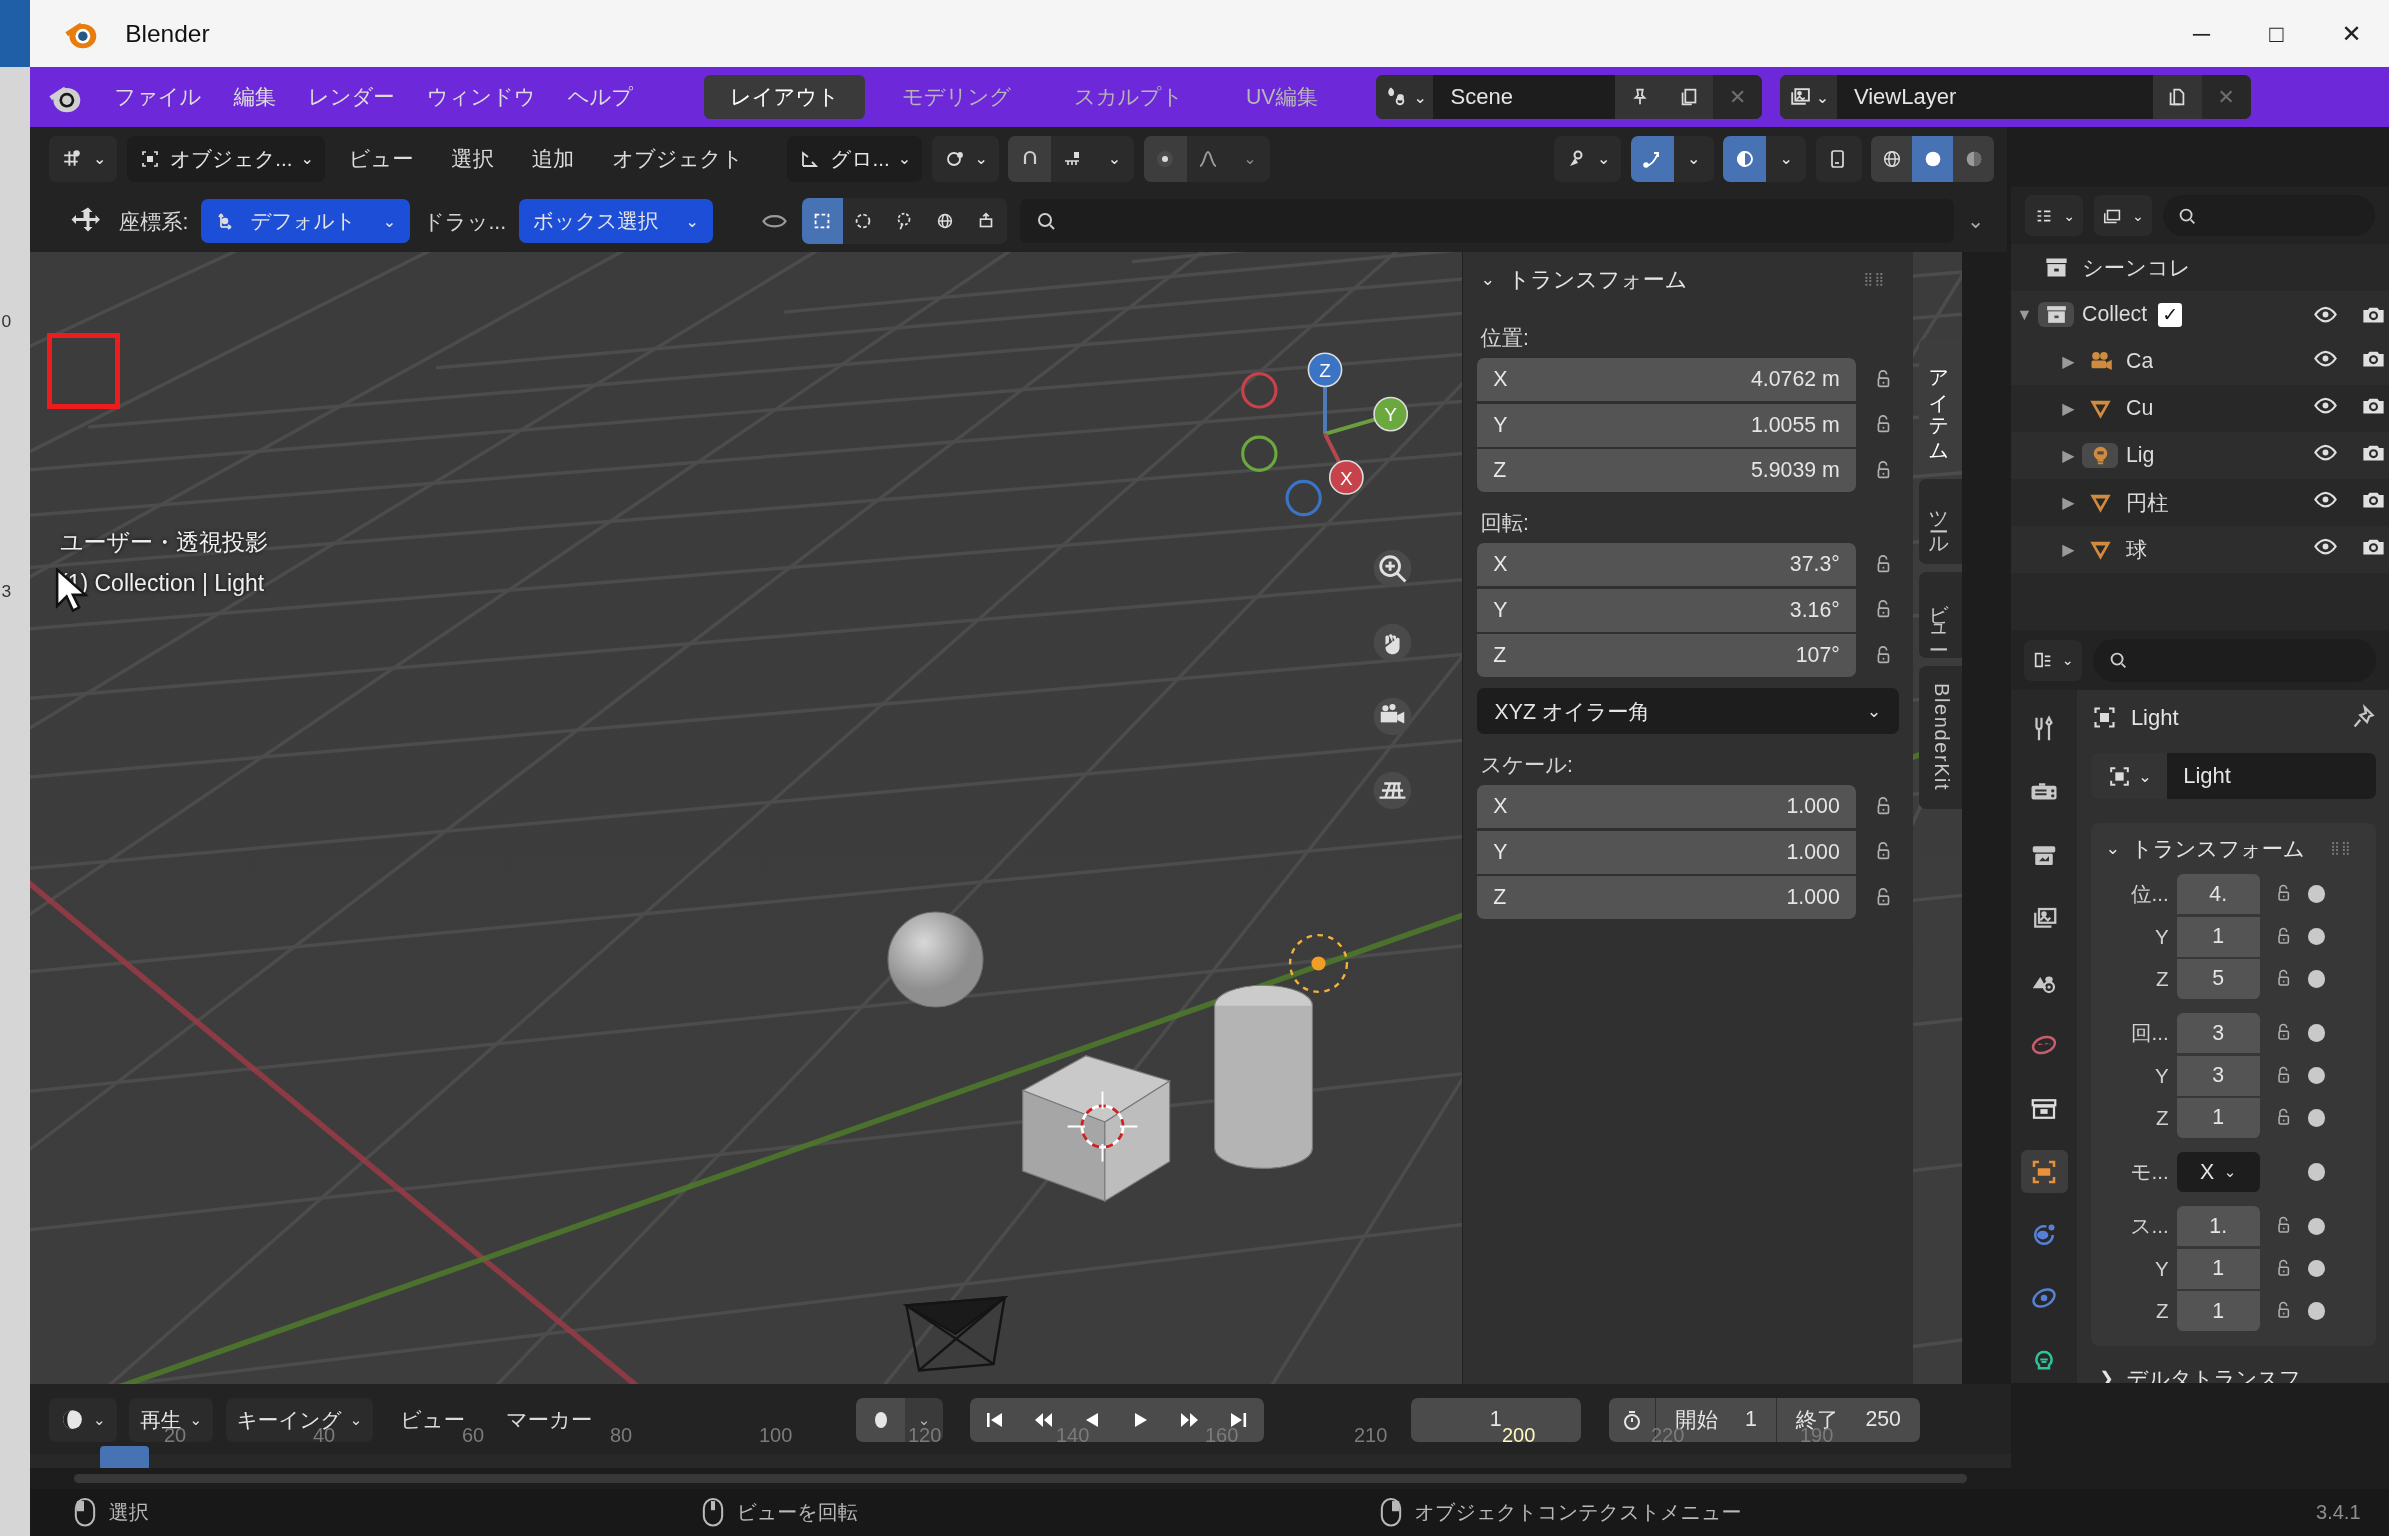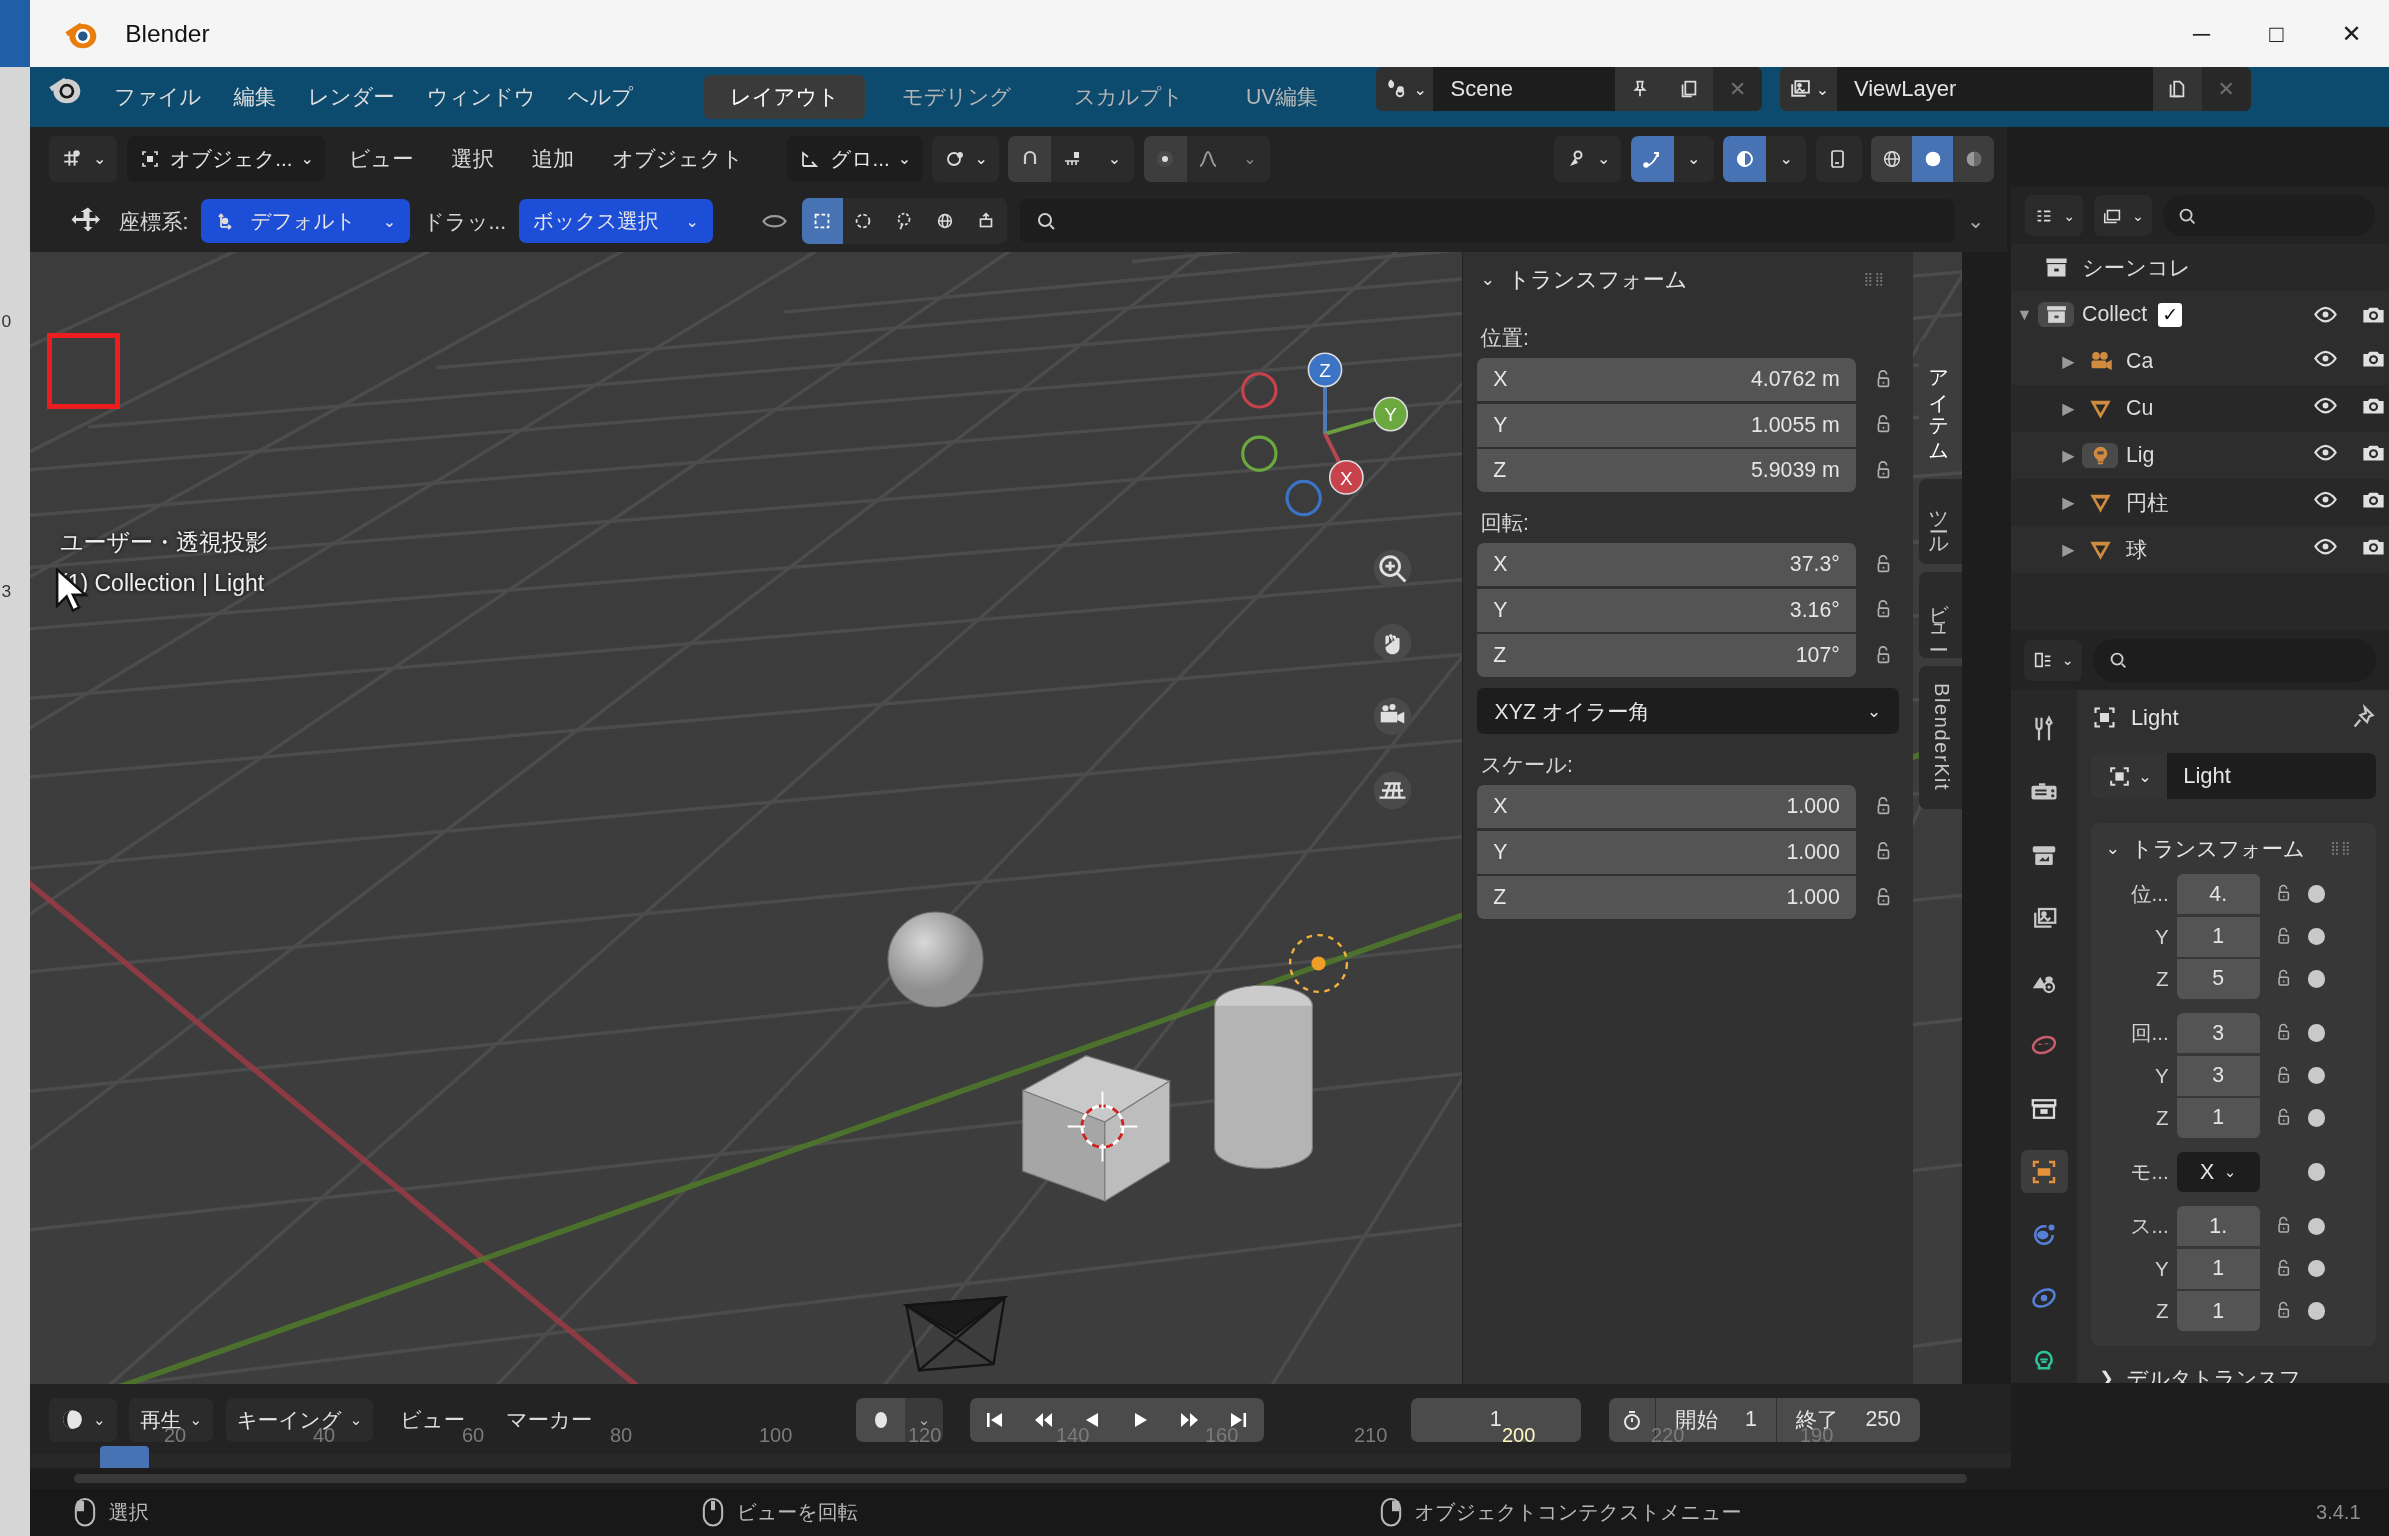--- a/index.html
+++ b/index.html
@@ -15,21 +15,21 @@
   #titlebar {
     position:absolute; left:30px; top:0; right:0; height:67px;
     background:#f5f5f5; display:flex; align-items:center; padding-left:16px;
   }
   #titlebar .wtitle { color:#111; font-size:24.5px; margin-left:11px; }
   .winbtns { position:absolute; right:0; top:0; height:67px; display:flex; }
   .winbtn { width:75px; height:67px; display:flex; align-items:center; justify-content:center; color:#222; font-size:24px; }
   
   #app { position:absolute; left:30px; top:67px; right:0; bottom:0; background:#1d1d1d; }
   
-  #topbar { position:absolute; left:0; top:0; right:0; height:60px; background:#0c4a6e; display:flex; }
+  #topbar { position:absolute; left:0; top:0; right:0; height:60px; background:#6d28d9; display:flex; align-items:center; }
   .blogo { width:43px; height:43px; margin:0 11px 0 14.2px; flex:none; }
   .menu-item { padding:0 16px; font-size:21.3px; color:#dcdcdc; line-height:60px; white-space:nowrap; }
   .wstab { padding:0 26px; line-height:44px; height:44px; font-size:21.3px; color:#b5b5b5; border-radius:6.3px; white-space:nowrap; }
   .wstab.active { background:#3a3a3a; color:#fff; }
   .scene-field { display:flex; align-items:center; height:44px; background:#282828; border-radius:7.1px; overflow:hidden; }
   .sf-icon { width:57px; height:44px; background:#303030; display:flex; align-items:center; justify-content:center; gap:4px; }
   .sf-name { background:#1d1d1d; height:44px; display:flex; align-items:center; padding:0 17.4px; font-size:22px; min-width:182px; }
   .sf-btn { width:49px; height:44px; display:flex; align-items:center; justify-content:center; background:#343434; }
   .sf-btn.dim { background:#282828; color:#6e6e6e; }
   

